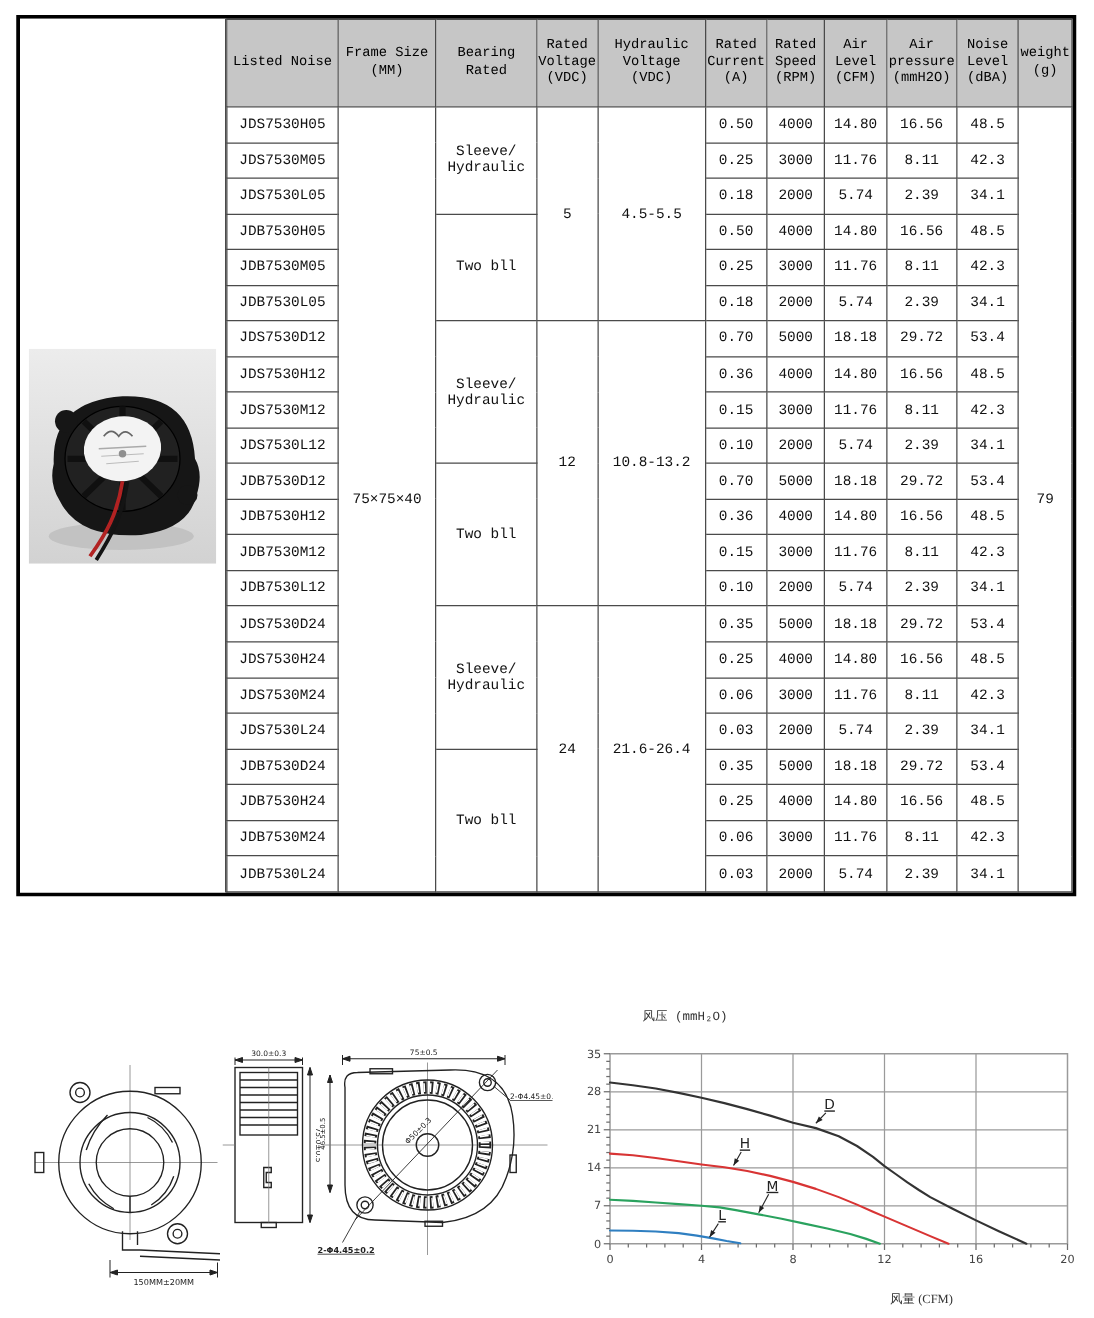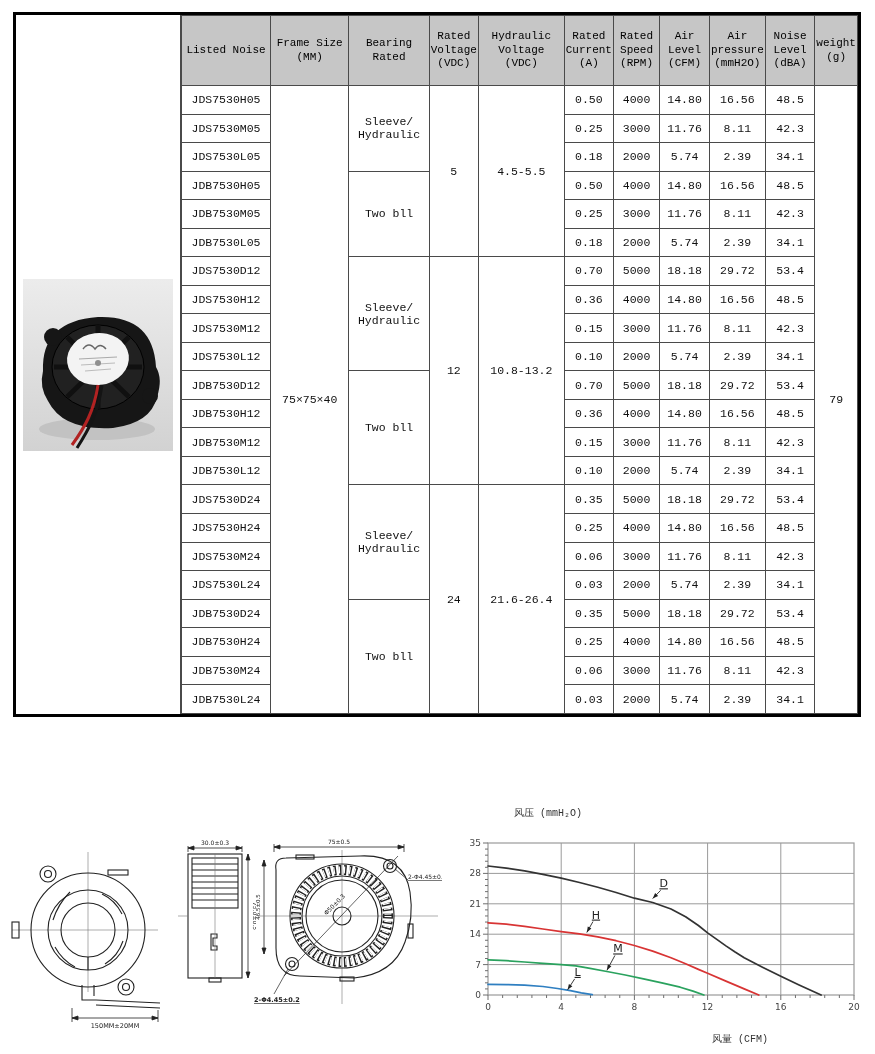--- a/index.html
+++ b/index.html
@@ -30,21 +30,21 @@
   
   .drawing{position:absolute;}
   .drawing svg text{font-family:"DejaVu Sans",sans-serif;fill:#222;}
   
   .chart-wrap{position:absolute;left:468px;top:793px;width:404px;height:252px;}
   .chart-title{
     position:absolute;left:498px;top:806px;font-family:Liberation Mono, monospace;
     font-size:10px;color:#333;margin-left:16px;
   }
   .chart-xlabel{
-    position:absolute;left:712px;top:1032px;font-family:Liberation Mono, monospace;
+    position:absolute;left:712px;top:1032px;font-family:Liberation Serif, serif;
     font-size:10px;color:#333;
   }
 </style>
 </head>
 <body>
 
 <div class="table-wrap">
   <div class="photo-cell">
 
     <svg width="150" height="172" viewBox="0 0 150 172">
@@ -306,21 +306,21 @@
           <td>0.03</td>
           <td>2000</td>
           <td>5.74</td>
           <td>2.39</td>
           <td>34.1</td>
         </tr>
       </tbody>
   </table>
 </div>
 
-<div class="drawing" style="left:10px;top:842px;">
+<div class="drawing" style="left:26px;top:842px;">
   <svg width="150" height="188" viewBox="0 0 150 188">
     <g stroke="#777" stroke-width="0.6">
       <line x1="2" y1="88" x2="148" y2="88"></line>
         <line x1="78" y1="10" x2="78" y2="150"></line>
     </g>
     <g fill="none" stroke="#222" stroke-width="1.1">
       <circle cx="78" cy="88" r="57"></circle>
       <circle cx="78" cy="88" r="40"></circle>
       <circle cx="78" cy="88" r="27"></circle>
       <path d="M60,50 Q48,62 43,78 M45,105 Q52,118 65,125 M95,122 Q108,114 113,99 M112,72 Q105,58 92,52 M78,115 Q78,122 78,128"></path>

